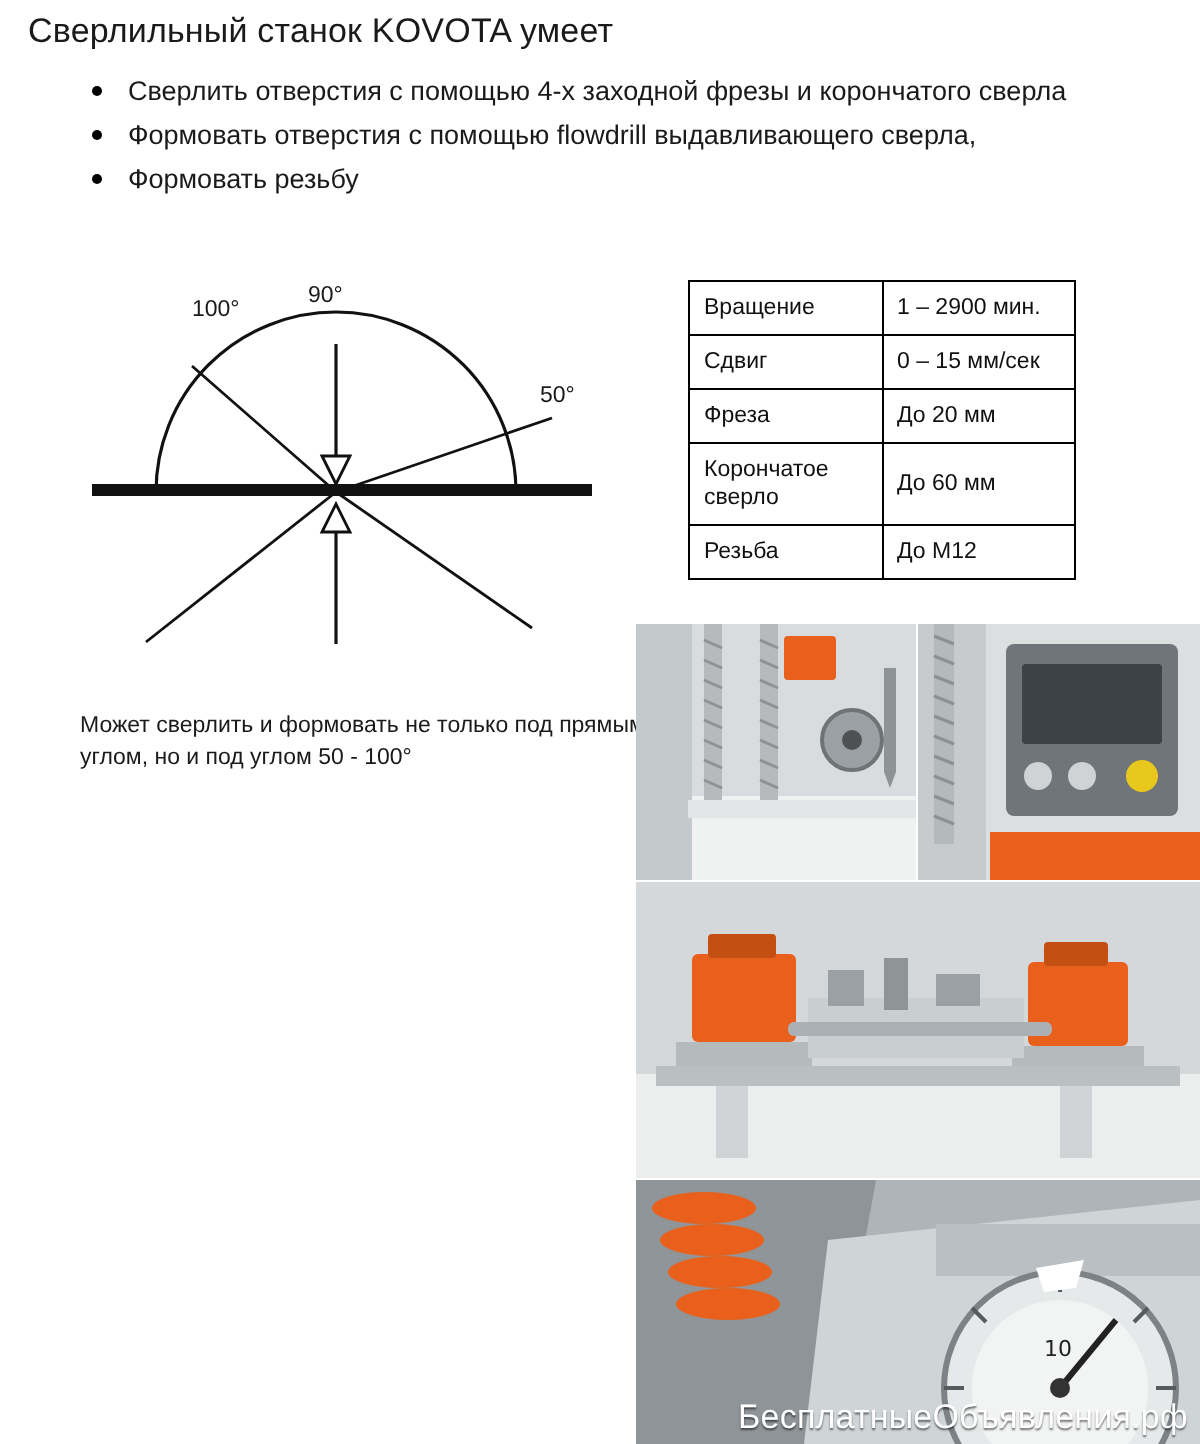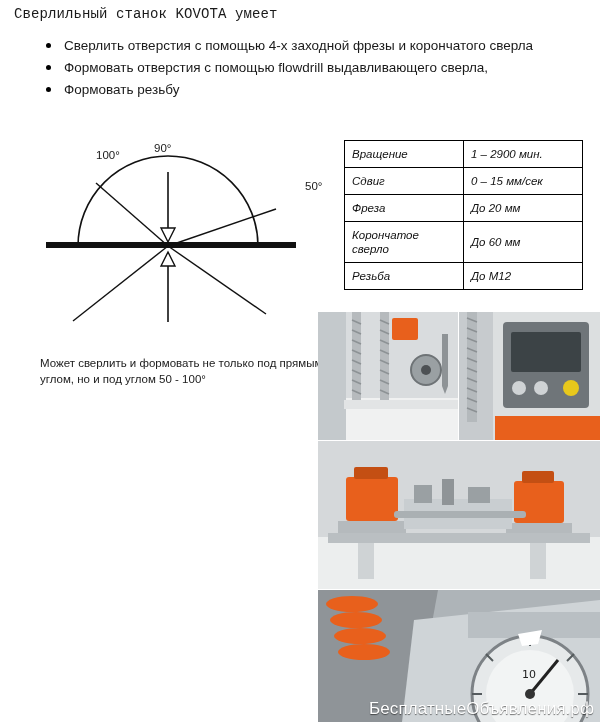--- a/index.html
+++ b/index.html
@@ -17,24 +17,23 @@
   }
   .page {
     position: relative;
     width: 600px;
     height: 722px;
   }
   .title {
     position: absolute;
     left: 14px;
     top: 6px;
-    font-size: 14px;
+    font-size: 17px;
     color: #1a1a1a;
     letter-spacing: 0.1px;
-    font-family: Liberation Mono, monospace;
   }
   .bullets {
     position: absolute;
     left: 38px;
     top: 36px;
     width: 540px;
     margin: 0;
     padding: 0;
     list-style: none;
   }
@@ -74,24 +73,23 @@
     font-size: 11.5px;
     line-height: 16px;
     color: #1a1a1a;
   }
 
   
   .spec-table {
     position: absolute;
     left: 344px;
     top: 140px;
-    width: 239px;
+    width: 194px;
     border-collapse: collapse;
     font-size: 11.5px;
-    font-style: italic;
   }
   .spec-table td {
     border: 1px solid #000;
     padding: 6px 7px;
     vertical-align: middle;
     line-height: 14px;
     color: #111;
   }
   .spec-table td.k { width: 50%; }
 
@@ -191,21 +189,21 @@
       <line x1="150" y1="110" x2="248" y2="178" stroke="#111" stroke-width="1.4"></line>
 
       <path d="M 150 36 L 150 95" stroke="#111" stroke-width="1.6" fill="none"></path>
       <path d="M 143 92 L 150 106 L 157 92 Z" fill="#fff" stroke="#111" stroke-width="1.4"></path>
 
       <path d="M 150 186 L 150 128" stroke="#111" stroke-width="1.6" fill="none"></path>
       <path d="M 143 130 L 150 116 L 157 130 Z" fill="#fff" stroke="#111" stroke-width="1.4"></path>
     </svg>
     <div style="position:absolute; left:78px; top:13px; font-size:11.5px;text-align:center;">100°</div>
     <div style="position:absolute; left:136px; top:6px; font-size:11.5px;">90°</div>
-    <div style="position:absolute; left:252px; top:44px; font-size:11.5px;margin-left:35px;">50°</div>
+    <div style="position:absolute; left:252px; top:56px; font-size:11.5px;">50°</div>
   </div>
 
   <div class="diagram-caption">Может сверлить и формовать не только под прямым углом, но и под углом 50 - 100°</div>
 
   <table class="spec-table">
     <tbody>
       <tr>
         <td class="k">Вращение</td>
         <td>1 – 2900 мин.</td>
       </tr>

